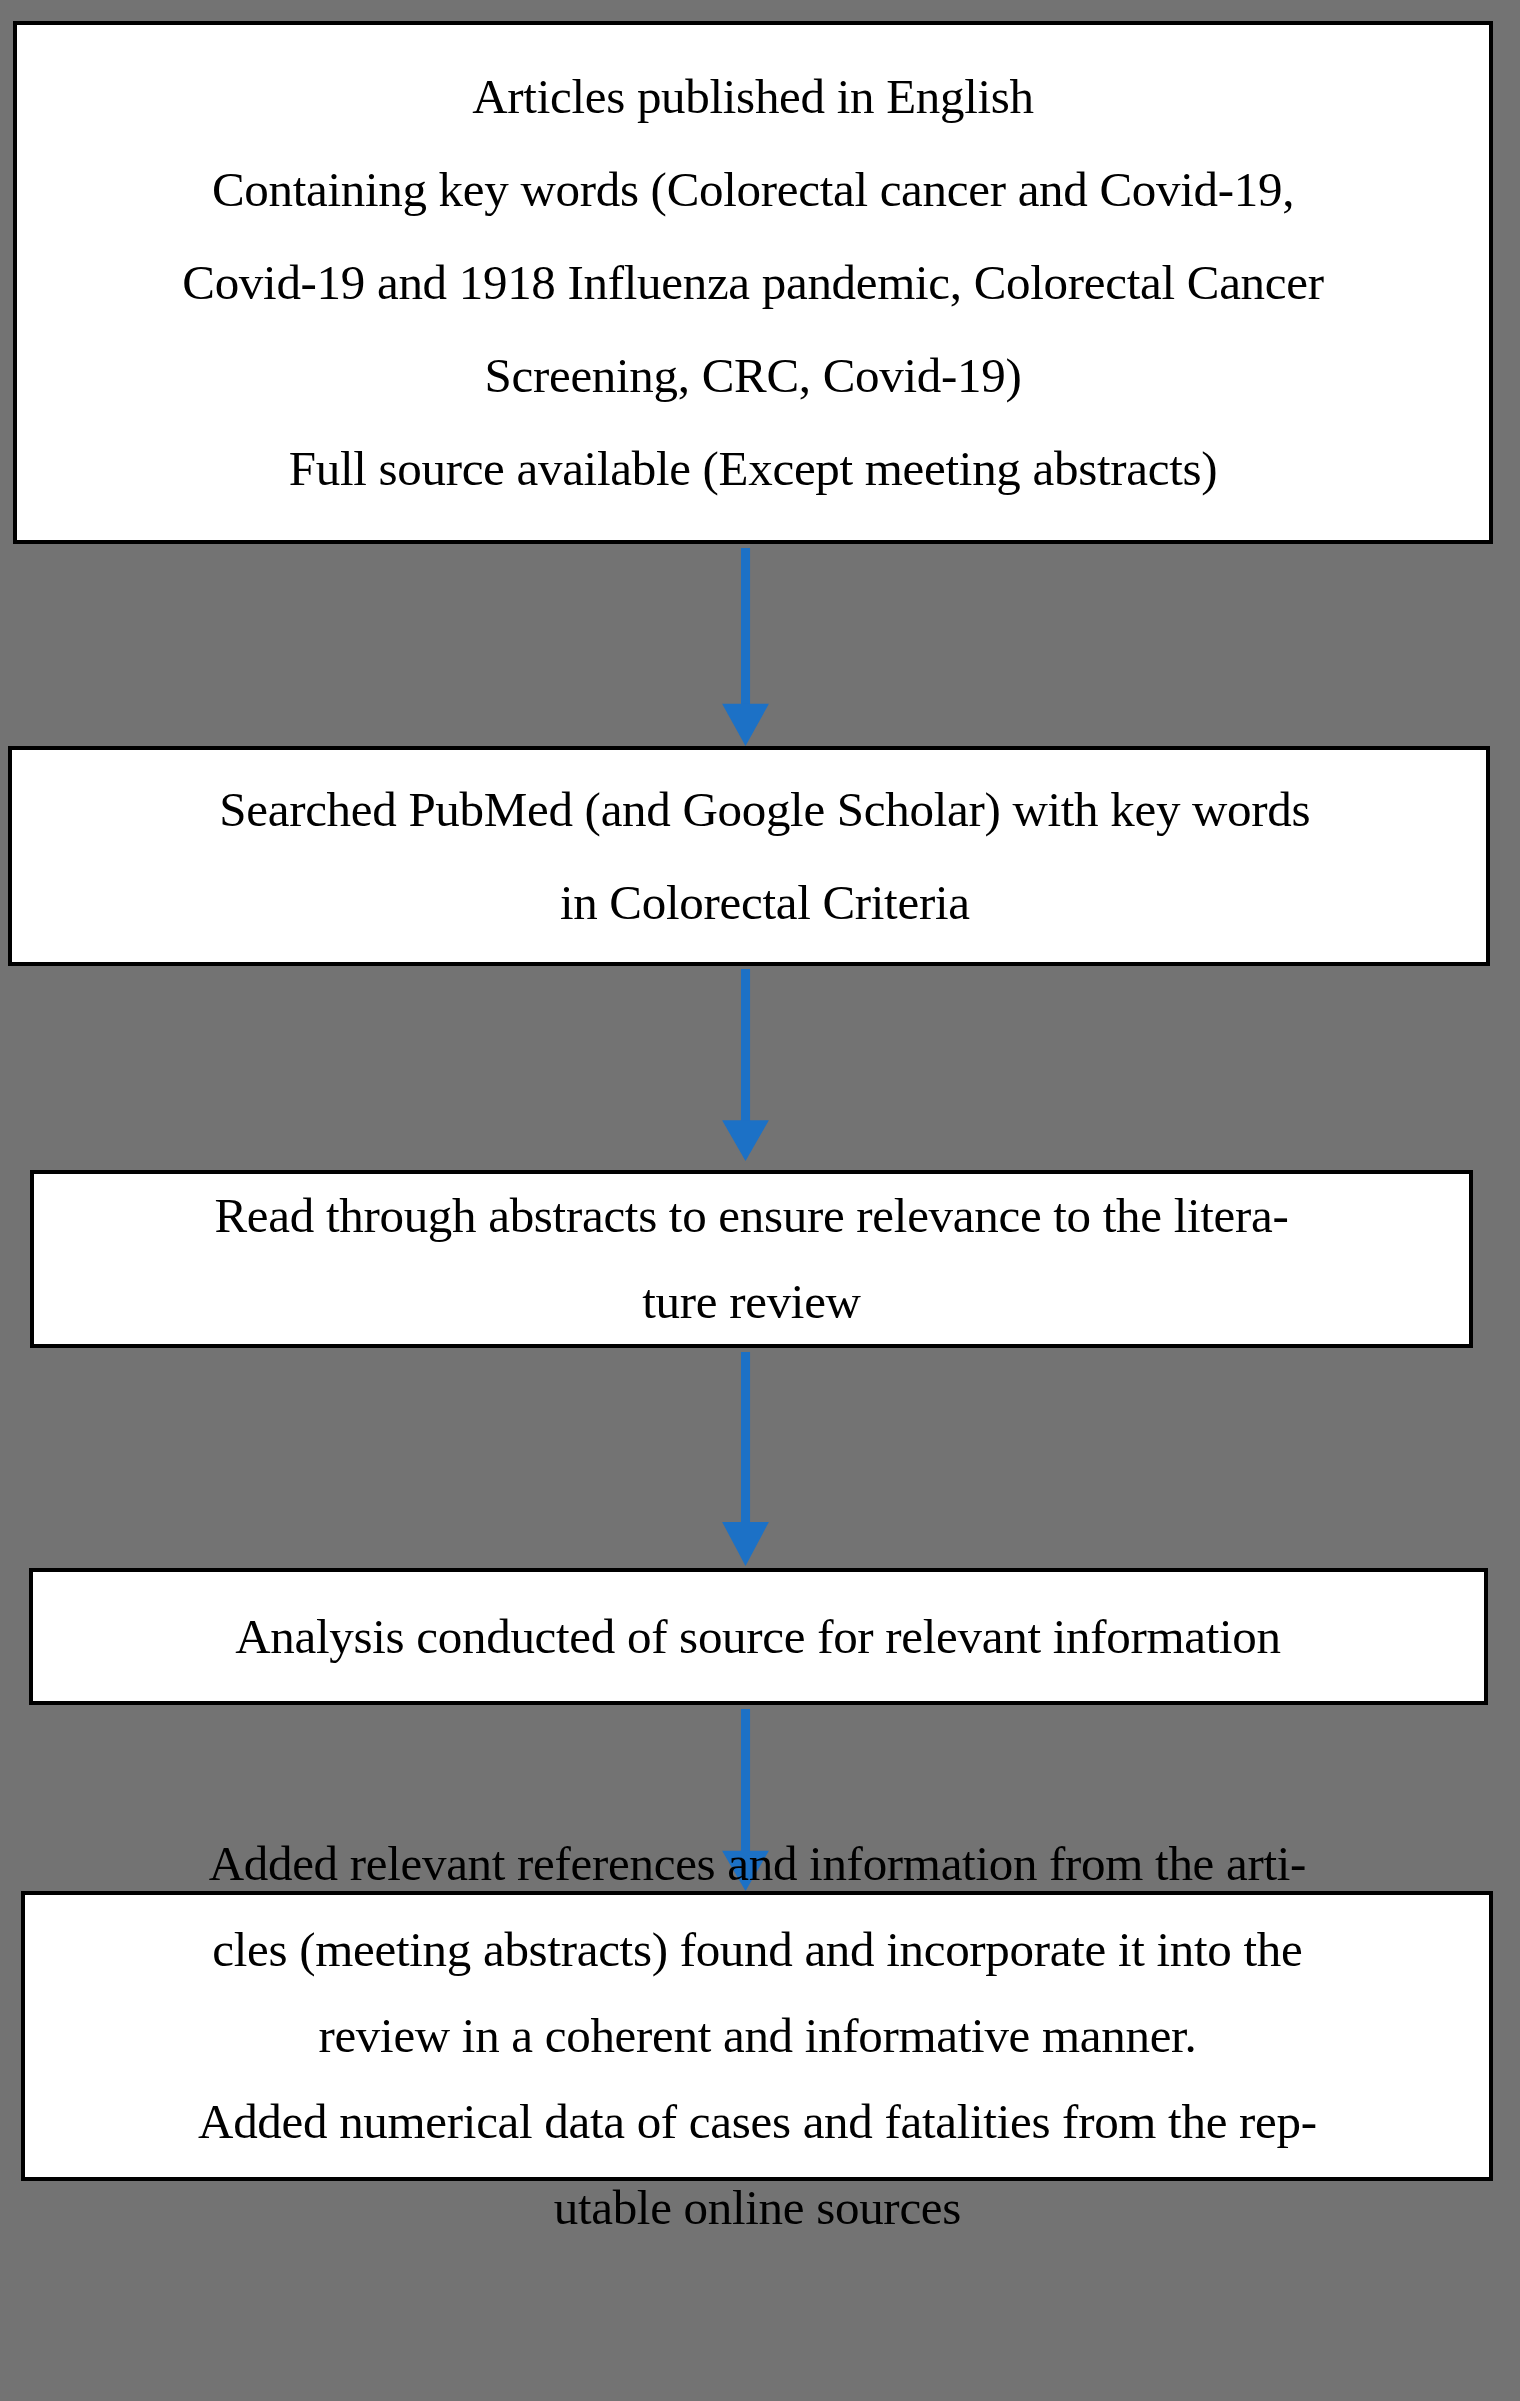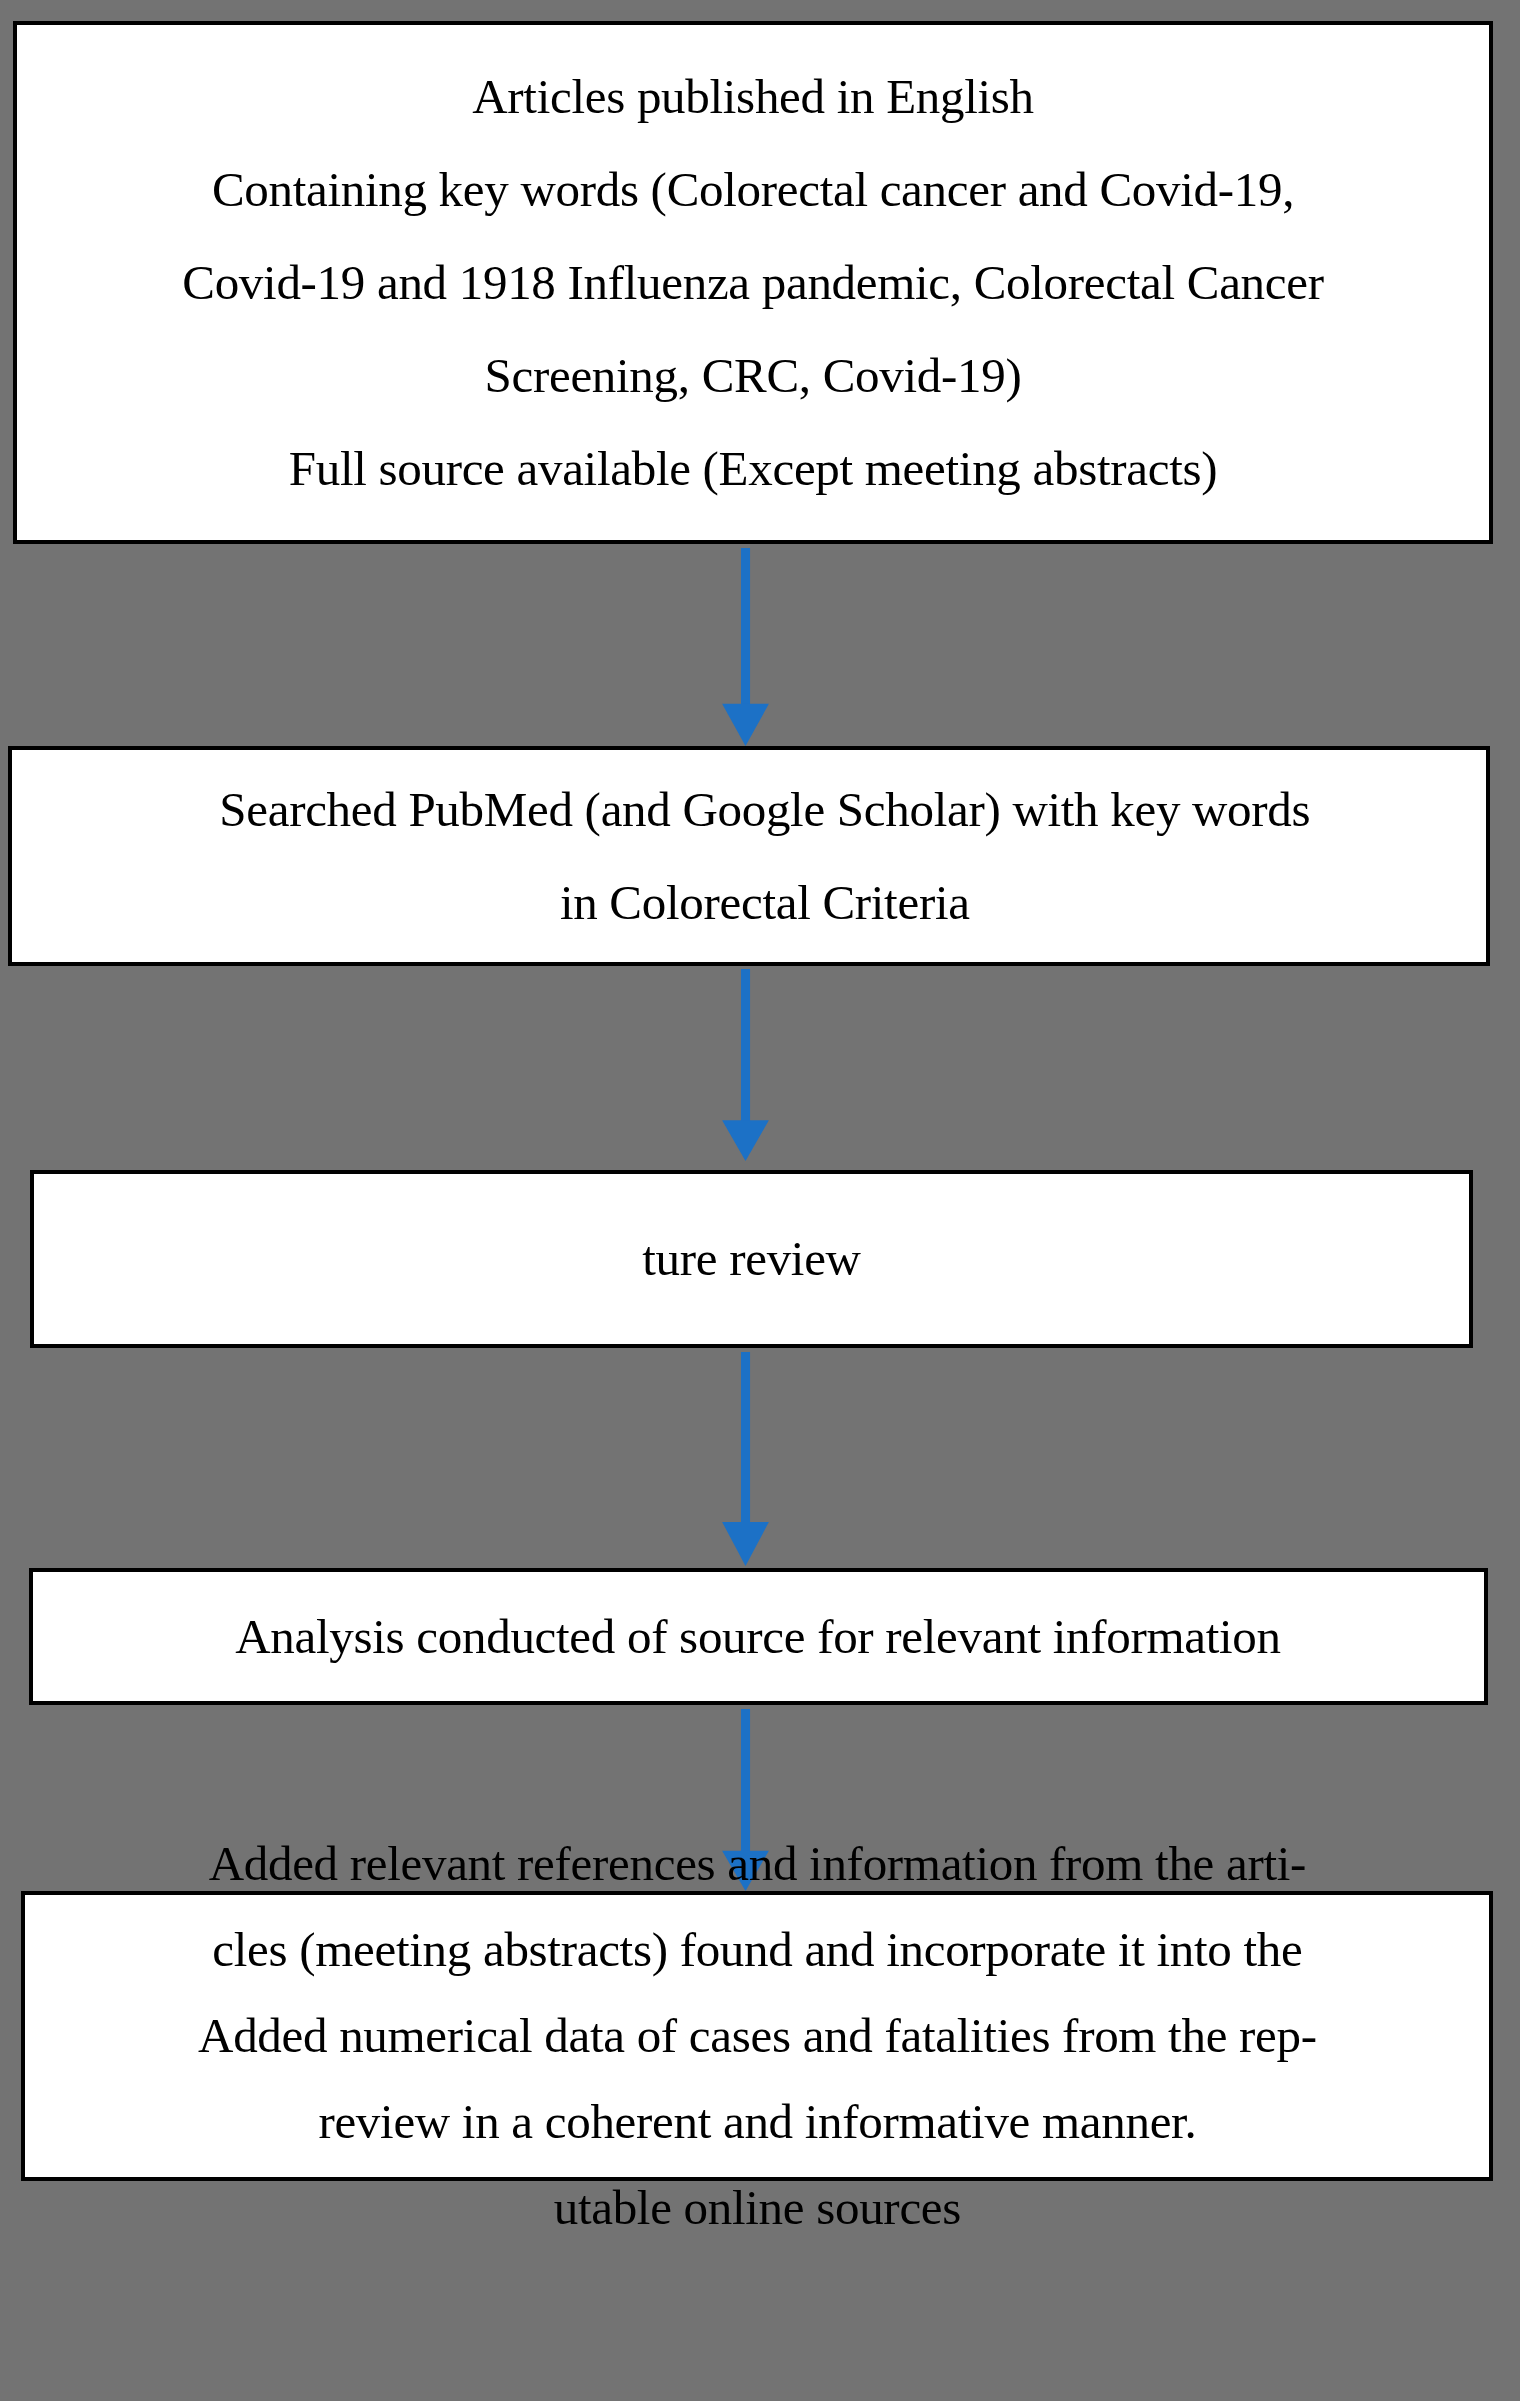--- a/index.html
+++ b/index.html
@@ -89,20 +89,21 @@
   </div>
 
   <div class="connector" id="arrow-2">
     <svg viewBox="0 0 140 296" preserveAspectRatio="none" aria-hidden="true">
       <line x1="70" y1="0" x2="70" y2="243" stroke="#1c71c6" stroke-width="14"></line>
       <polygon points="34,233 106,233 70,296" fill="#1c71c6"></polygon>
     </svg>
   </div>
 
   <div class="flow-box tight" id="box-3">
+    <span class="line">Read through abstracts to ensure relevance to the litera-</span>
     <span class="line">ture review</span>
   </div>
 
   <div class="connector" id="arrow-3">
     <svg viewBox="0 0 140 330" preserveAspectRatio="none" aria-hidden="true">
       <line x1="70" y1="0" x2="70" y2="272" stroke="#1c71c6" stroke-width="14"></line>
       <polygon points="34,262 106,262 70,330" fill="#1c71c6"></polygon>
     </svg>
   </div>
 
@@ -113,19 +114,19 @@
   <div class="connector" id="arrow-4">
     <svg viewBox="0 0 140 280" preserveAspectRatio="none" aria-hidden="true">
       <line x1="70" y1="0" x2="70" y2="228" stroke="#1c71c6" stroke-width="14"></line>
       <polygon points="34,218 106,218 70,280" fill="#1c71c6"></polygon>
     </svg>
   </div>
 
   <div class="flow-box tight" id="box-5">
     <span class="line">Added relevant references and information from the arti-</span>
     <span class="line">cles (meeting abstracts) found and incorporate it into the</span>
+    <span class="line">review in a coherent and informative manner.</span>
     <span class="line">Added numerical data of cases and fatalities from the rep-</span>
-    <span class="line">review in a coherent and informative manner.</span>
     <span class="line">utable online sources</span>
   </div>
 
 </div>
 
 
 </body></html>

